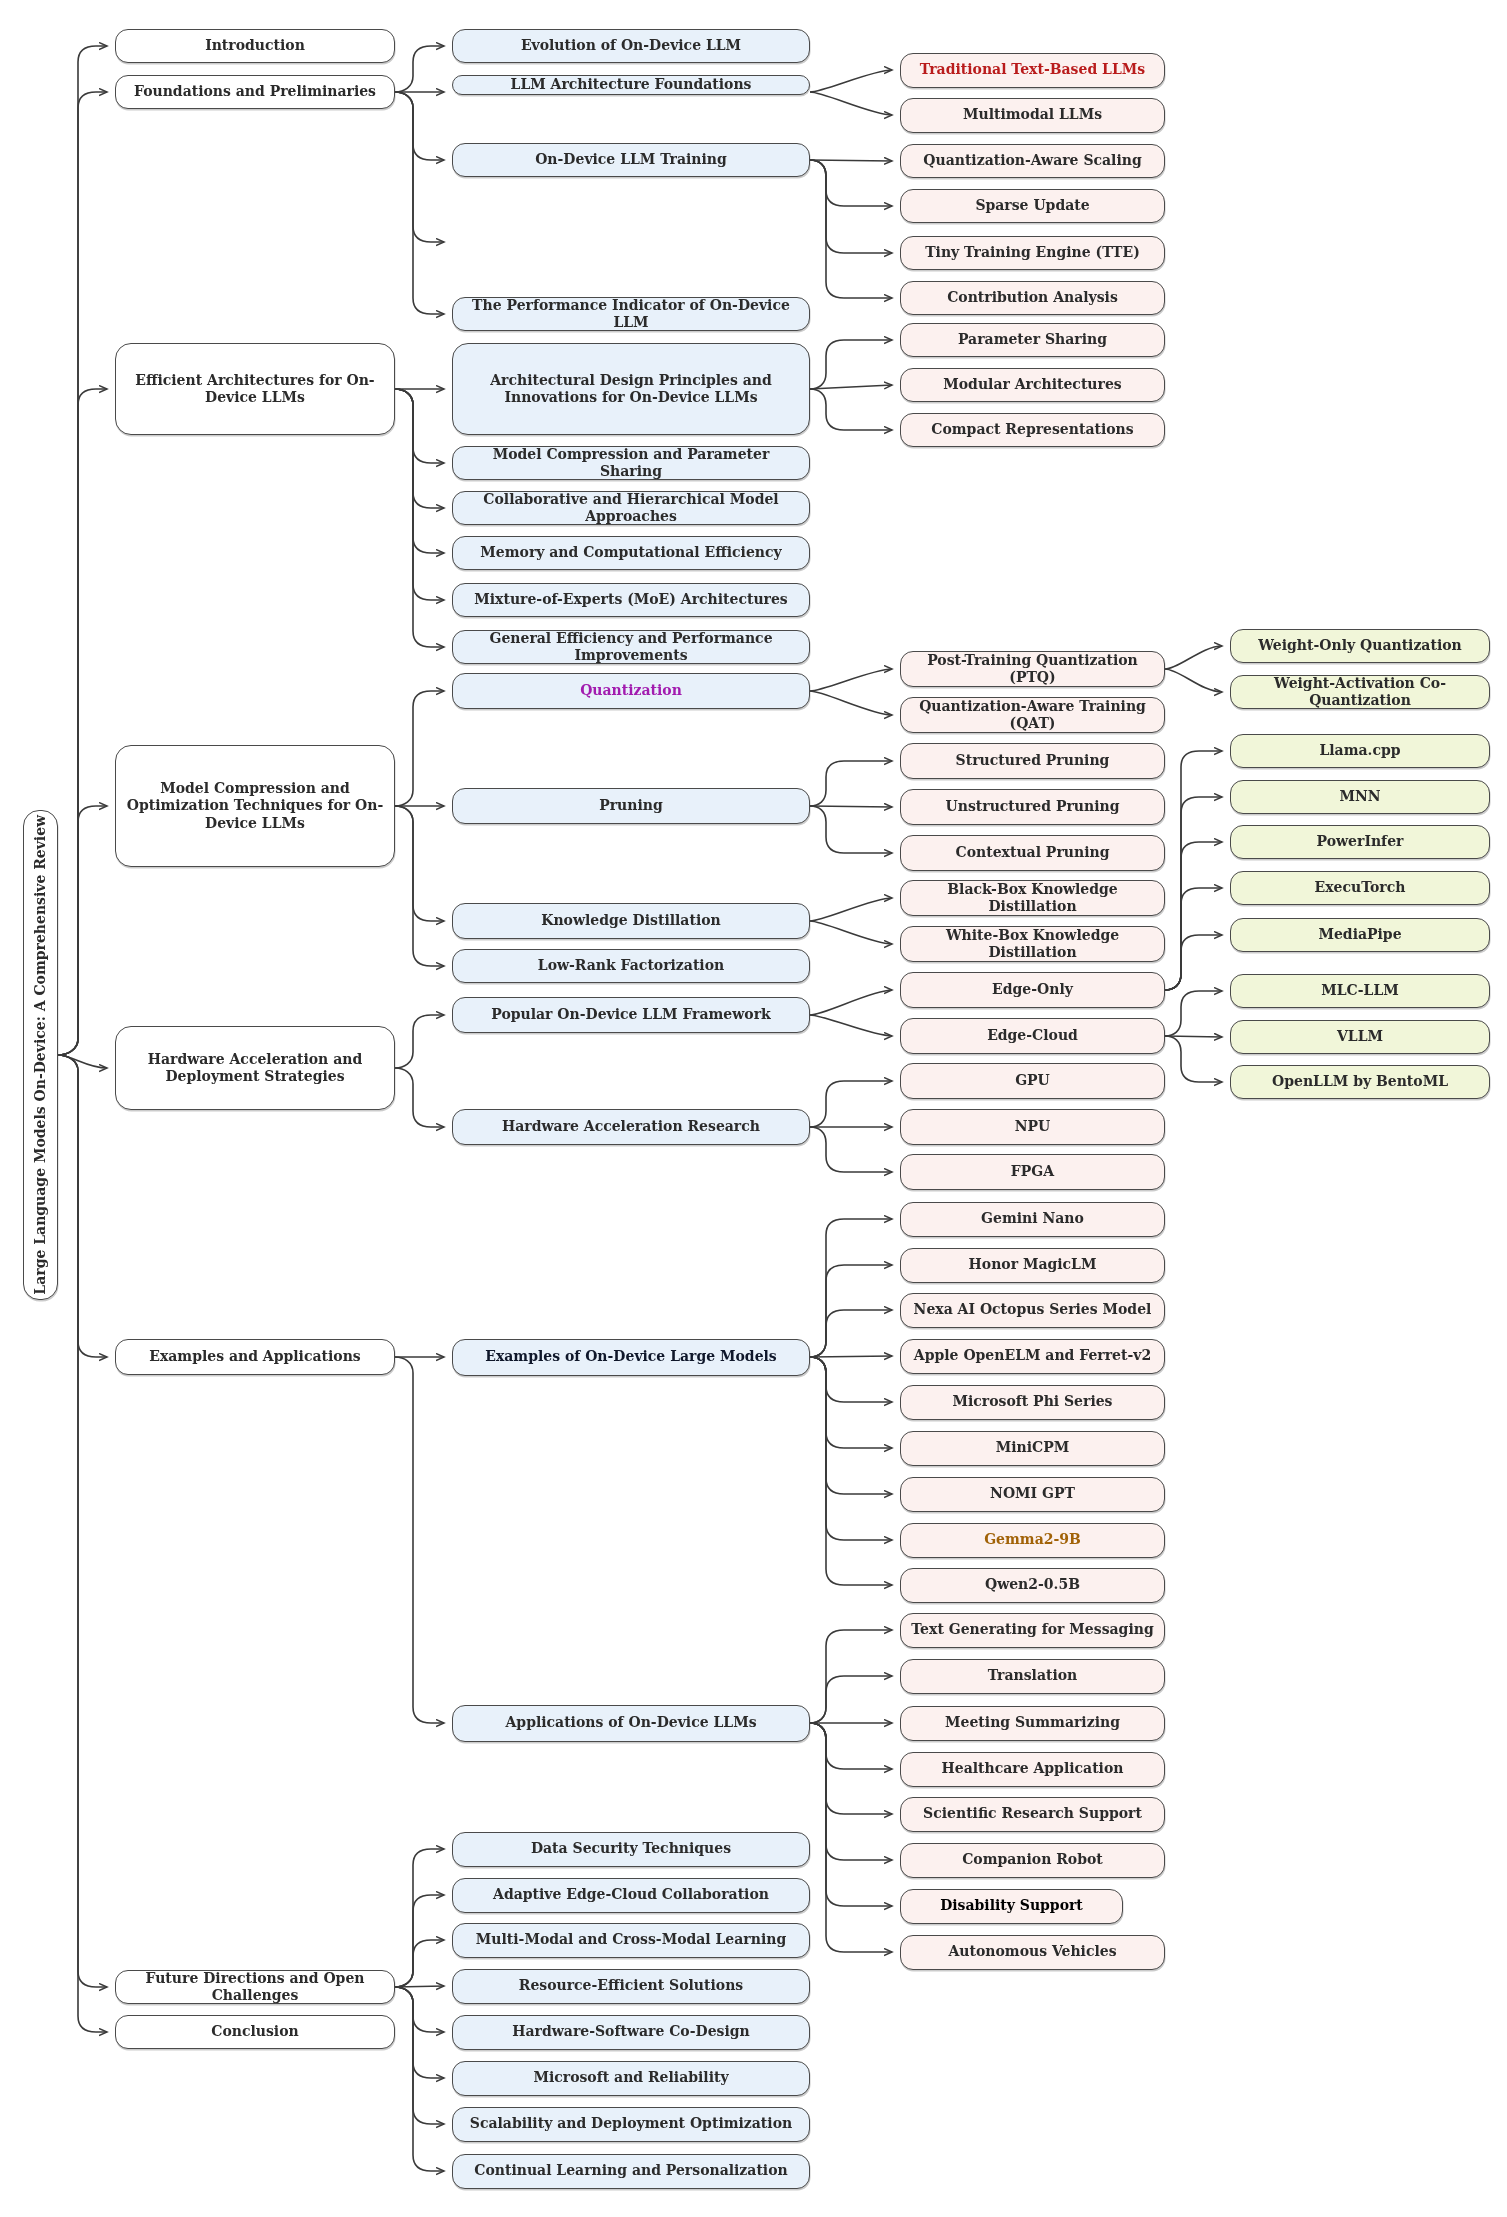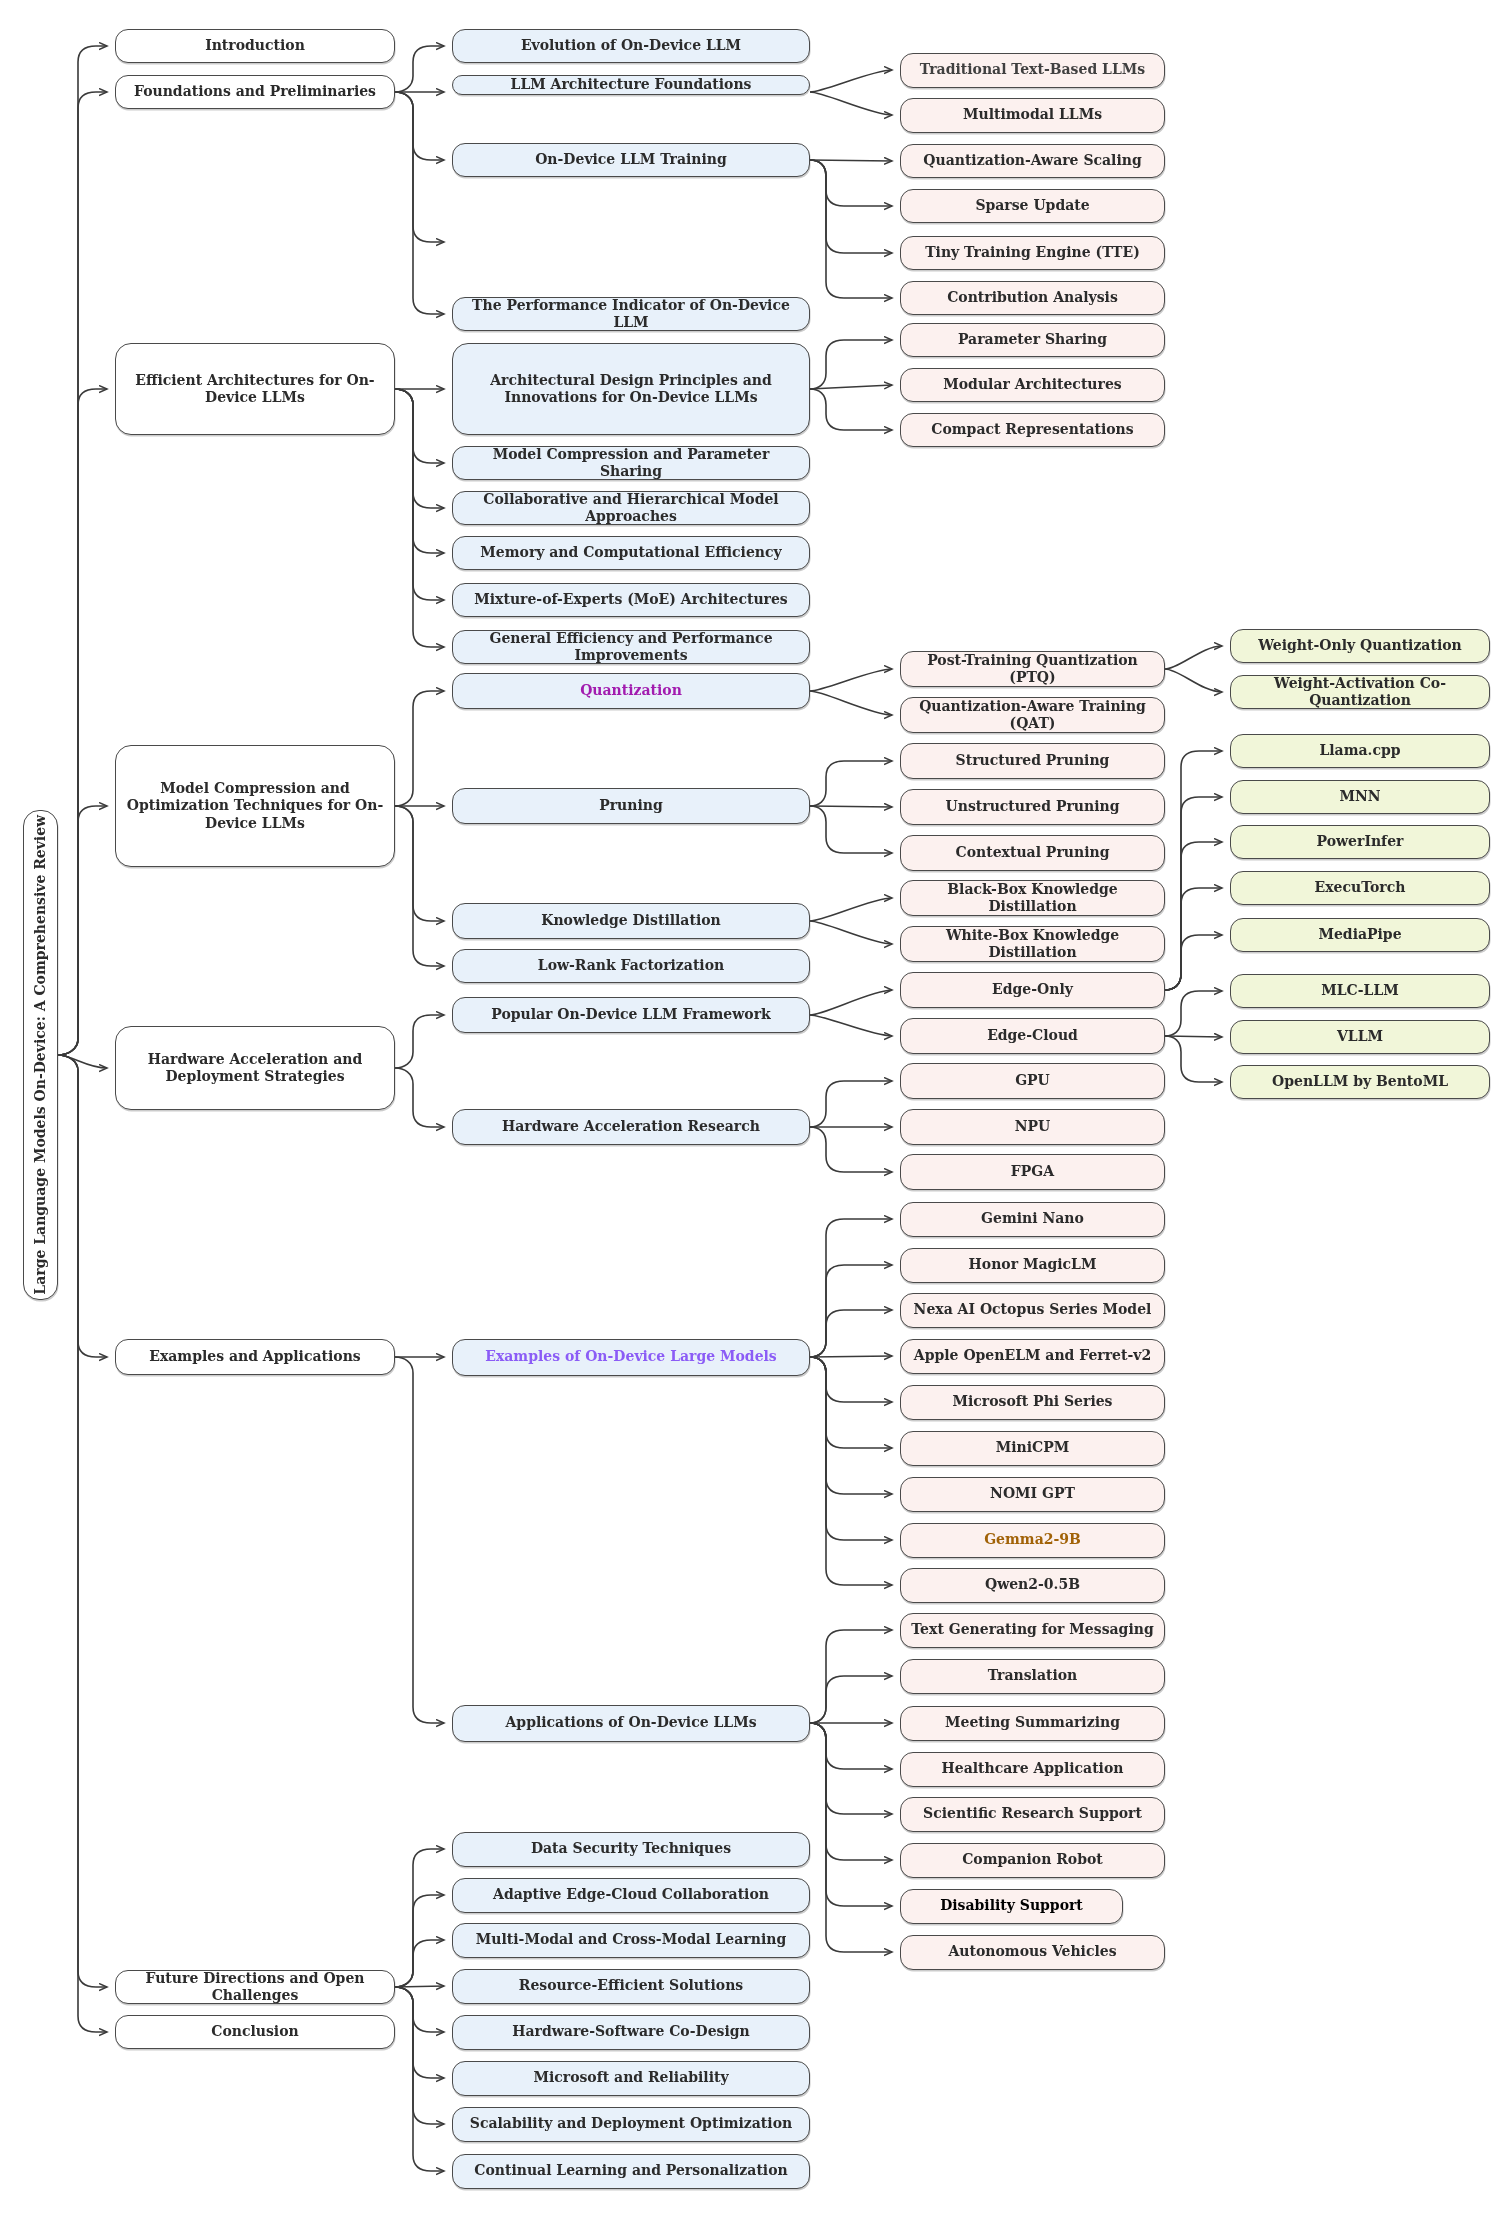--- a/index.html
+++ b/index.html
@@ -128,21 +128,21 @@
     </div>
     <div class="node" style="left: 115px; top: 75px; width: 280px; height: 34px; background: rgb(255, 255, 255); border-color: rgb(74, 74, 74); color: rgb(43, 43, 43);">
       <span class="lbl">Foundations and Preliminaries</span>
     </div>
     <div class="node" style="left: 452px; top: 29px; width: 358px; height: 34px; background: rgb(232, 241, 250); border-color: rgb(74, 74, 74); color: rgb(43, 43, 43);">
       <span class="lbl">Evolution of On-Device LLM</span>
     </div>
     <div class="node" style="left: 452px; top: 75px; width: 358px; height: 20px; background: rgb(232, 241, 250); border-color: rgb(74, 74, 74); color: rgb(43, 43, 43);">
       <span class="lbl">LLM Architecture Foundations</span>
     </div>
-    <div class="node" style="left: 900px; top: 52.5px; width: 265px; height: 35px; background: rgb(252, 241, 239); border-color: rgb(74, 74, 74); color: #404040;">
+    <div class="node" style="left: 900px; top: 52.5px; width: 265px; height: 35px; background: rgb(252, 241, 239); border-color: rgb(74, 74, 74); color: #b91c1c;">
       <span class="lbl">Traditional Text-Based LLMs</span>
     </div>
     <div class="node" style="left: 900px; top: 97.5px; width: 265px; height: 35px; background: rgb(252, 241, 239); border-color: rgb(74, 74, 74); color: rgb(43, 43, 43);">
       <span class="lbl">Multimodal LLMs</span>
     </div>
     <div class="node" style="left: 452px; top: 143px; width: 358px; height: 34px; background: rgb(232, 241, 250); border-color: rgb(74, 74, 74); color: rgb(43, 43, 43);">
       <span class="lbl">On-Device LLM Training</span>
     </div>
     <div class="node" style="left: 900px; top: 144px; width: 265px; height: 34px; background: rgb(252, 241, 239); border-color: rgb(74, 74, 74); color: rgb(43, 43, 43);">
       <span class="lbl">Quantization-Aware Scaling</span>
@@ -275,21 +275,21 @@
     </div>
     <div class="node" style="left: 900px; top: 1109px; width: 265px; height: 36px; background: rgb(252, 241, 239); border-color: rgb(74, 74, 74); color: rgb(43, 43, 43);">
       <span class="lbl">NPU</span>
     </div>
     <div class="node" style="left: 900px; top: 1154px; width: 265px; height: 36px; background: rgb(252, 241, 239); border-color: rgb(74, 74, 74); color: rgb(43, 43, 43);">
       <span class="lbl">FPGA</span>
     </div>
     <div class="node" style="left: 115px; top: 1339px; width: 280px; height: 36px; background: rgb(255, 255, 255); border-color: rgb(74, 74, 74); color: rgb(43, 43, 43);">
       <span class="lbl">Examples and Applications</span>
     </div>
-    <div class="node" style="left: 452px; top: 1338.5px; width: 358px; height: 37px; background: rgb(232, 241, 250); border-color: rgb(74, 74, 74); color: #8b5cf6;">
+    <div class="node" style="left: 452px; top: 1338.5px; width: 358px; height: 37px; background: rgb(232, 241, 250); border-color: rgb(74, 74, 74); color: #0f172a;">
       <span class="lbl">Examples of On-Device Large Models</span>
     </div>
     <div class="node" style="left: 900px; top: 1201.5px; width: 265px; height: 35px; background: rgb(252, 241, 239); border-color: rgb(74, 74, 74); color: rgb(43, 43, 43);">
       <span class="lbl">Gemini Nano</span>
     </div>
     <div class="node" style="left: 900px; top: 1247.5px; width: 265px; height: 35px; background: rgb(252, 241, 239); border-color: rgb(74, 74, 74); color: rgb(43, 43, 43);">
       <span class="lbl">Honor MagicLM</span>
     </div>
     <div class="node" style="left: 900px; top: 1292.5px; width: 265px; height: 35px; background: rgb(252, 241, 239); border-color: rgb(74, 74, 74); color: rgb(43, 43, 43);">
       <span class="lbl">Nexa AI Octopus Series Model</span>

